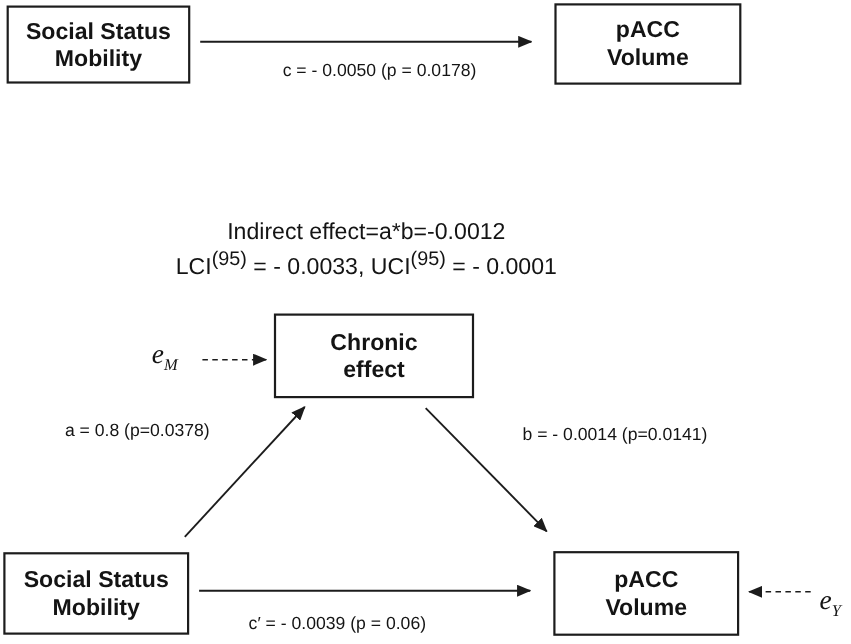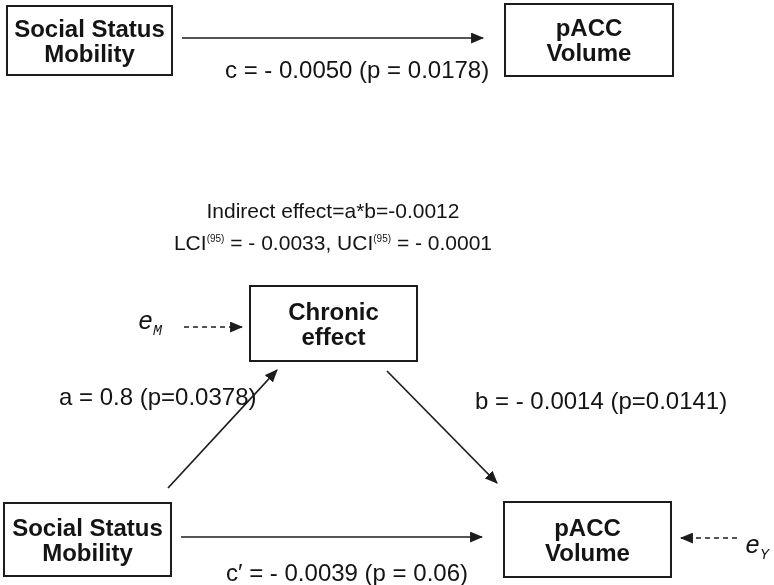--- a/index.html
+++ b/index.html
@@ -12,41 +12,41 @@
     overflow:hidden;
   }
   .arrows{position:absolute;left:0;top:0;width:774px;height:585px;}
   .box{
     position:absolute;
     box-sizing:border-box;
     border:2px solid #1c1c1c;
     background:#ffffff;
     display:flex;flex-direction:column;
     align-items:center;justify-content:center;
-    font-weight:bold;font-size:24px;line-height:25px;
+    font-weight:bold;font-size:21px;line-height:25px;
     text-align:right;
   }
   .b-ssm-top{left:6px;top:5px;width:167px;height:71px;}
   .b-pacc-top{left:504px;top:3px;width:170px;height:74px;}
-  .b-chronic{left:249px;top:285px;width:169px;height:77px;}
+  .b-chronic{left:249px;top:285px;width:182px;height:77px;}
   .b-ssm-bot{left:3px;top:502px;width:169px;height:75px;}
   .b-pacc-bot{left:503px;top:501px;width:169px;height:77px;}
-  .lbl{position:absolute;font-size:24px;white-space:nowrap;}
+  .lbl{position:absolute;font-size:16px;white-space:nowrap;}
   .lbl-c{left:225px;top:56px;width:240px;text-align:center;}
   .lbl-a{left:15px;top:383px;margin-left:44px;}
   .lbl-b{left:475px;top:387px;}
   .lbl-cp{left:226px;top:559px;width:216px;}
   .indirect{
     position:absolute;left:108px;top:195px;width:450px;
     text-align:center;font-size:21px;line-height:32px;
   }
-  .indirect sup{font-size:10px;line-height:0;}
+  .indirect sup{font-size:18px;line-height:0;}
   .err{
     position:absolute;
-    font-family:Liberation Mono, monospace;
+    font-family:Liberation Serif, serif;
     font-style:italic;font-size:25px;line-height:25px;
     white-space:nowrap;
   }
   .err sub{font-size:15px;font-style:italic;}
 </style>
 </head>
 <body>
 
 <div class="canvas">
 

